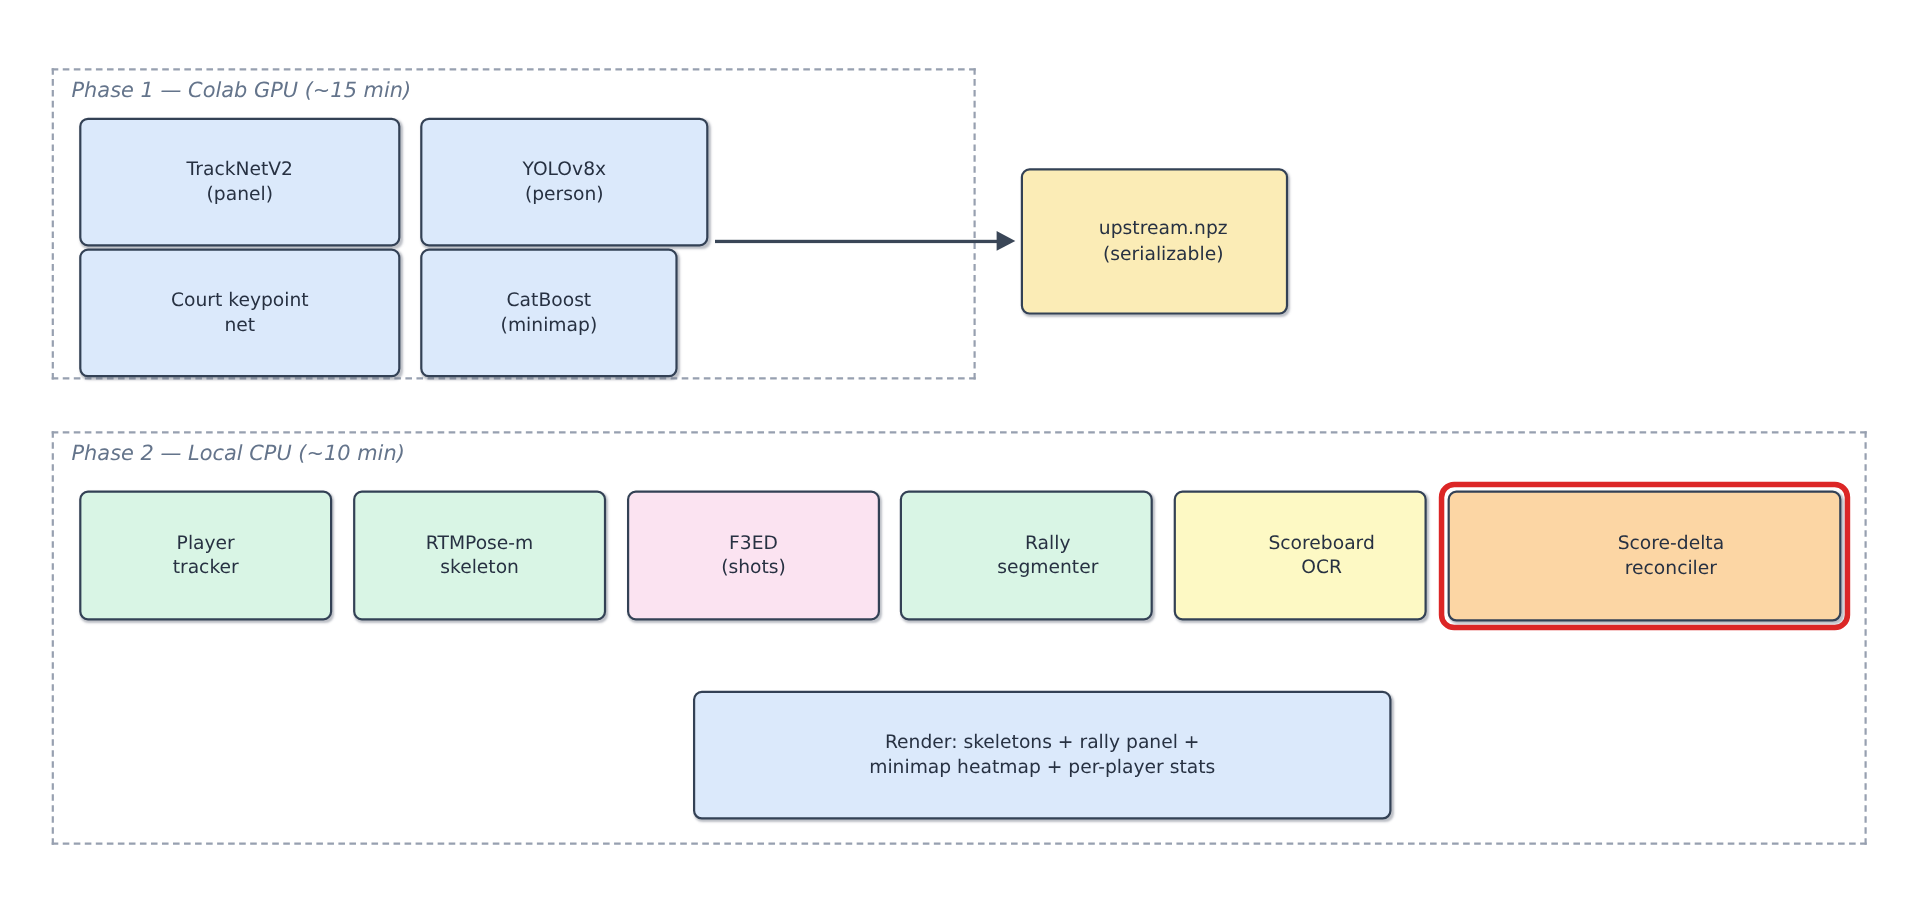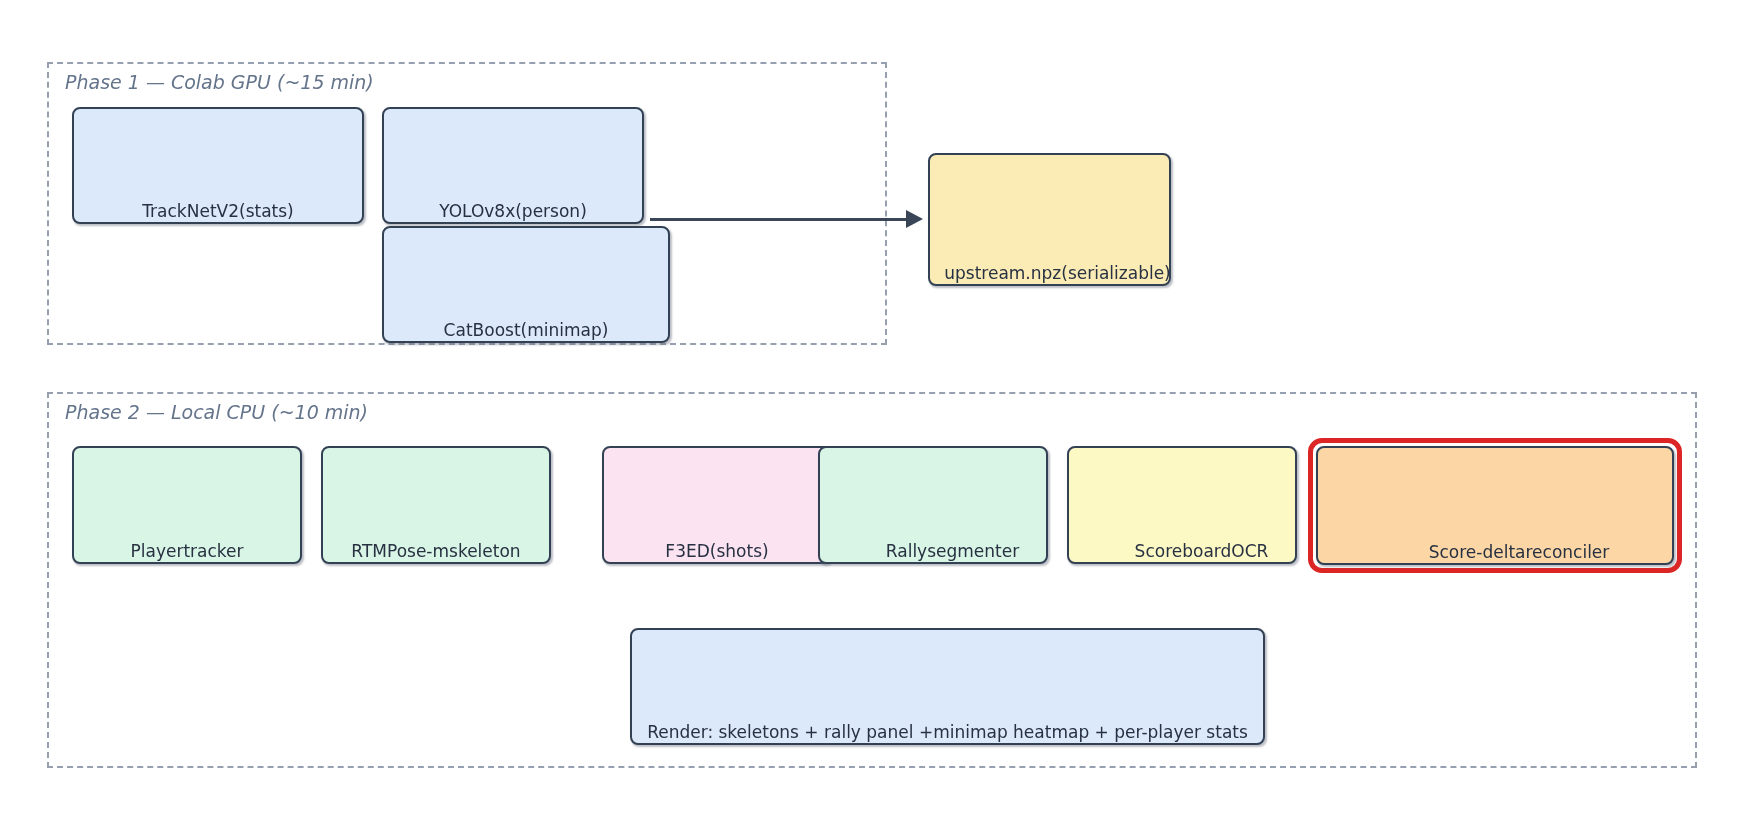--- a/index.html
+++ b/index.html
@@ -31,36 +31,36 @@
     font-size: 19px;
     color: #64748b;
     white-space: nowrap;
   }
   .node {
     position: absolute;
     border: 2px solid #334155;
     border-radius: 8px;
     box-sizing: border-box;
     display: flex;
-    flex-direction: row;
-    align-items: flex-end;
+    flex-direction: column;
+    align-items: center;
     justify-content: center;
     text-align: center;
     font-size: 17px;
     line-height: 1.32;
     color: #273142;
     box-shadow: 1.5px 2px 2px rgba(107,114,128,0.45);
   }
   .node span { display: block; }
 
   
   #node-tracknet  { left: 23px;  top: 43px;  width: 292px; height: 117px; }
   #node-yolo      { left: 333px; top: 43px;  width: 262px; height: 117px; }
   #node-court     { left: 23px;  top: 162px; width: 292px; height: 117px; }
-  #node-catboost  { left: 333px; top: 162px; width: 288px; height: 117px; }
+  #node-catboost  { left: 333px; top: 162px; width: 234px; height: 117px; }
 
   
   .arrow-line {
     position: absolute;
     left: 650px;
     top: 218px;
     width: 257px;
     height: 3px;
     background: #3a4657;
   }
@@ -74,21 +74,21 @@
     border-top: 9.5px solid transparent;
     border-bottom: 9.5px solid transparent;
   }
 
   
   #node-upstream { left: 928px; top: 153px; width: 243px; height: 133px; }
 
   
   #node-player     { left: 23px;   top: 52px; width: 230px; height: 118px; }
   #node-rtmpose    { left: 272px;  top: 52px; width: 230px; height: 118px; }
-  #node-f3ed       { left: 521px;  top: 52px; width: 230px; height: 118px; margin-left: 32px; }
+  #node-f3ed       { left: 521px;  top: 52px; width: 230px; height: 118px; }
   #node-rally      { left: 769px;  top: 52px; width: 230px; height: 118px; padding-left: 39px; }
   #node-scoreboard { left: 1018px; top: 52px; width: 230px; height: 118px; }
 
   .highlight-ring {
     position: absolute;
     left: 1259px;
     top: 44px;
     width: 374px;
     height: 135px;
     box-sizing: border-box;
@@ -109,28 +109,32 @@
 </head>
 <body>
 
 <div class="canvas">
 
   <section class="phase" id="phase1">
     <div class="phase-title">Phase 1 — Colab GPU (~15 min)</div>
 
     <div class="node" id="node-tracknet" style="background-color: rgb(219, 233, 251);">
       <span>TrackNetV2</span>
-      <span>(stats)</span>
+      <span>(panel)</span>
     </div>
 
     <div class="node" id="node-yolo" style="background-color: rgb(219, 233, 251);">
       <span>YOLOv8x</span>
       <span>(person)</span>
     </div>
 
+    <div class="node" id="node-court" style="background-color: rgb(219, 233, 251);">
+      <span>Court keypoint</span>
+      <span>net</span>
+    </div>
 
     <div class="node" id="node-catboost" style="background-color: rgb(219, 233, 251);">
       <span>CatBoost</span>
       <span>(minimap)</span>
     </div>
   </section>
 
   <div class="arrow-line"></div>
   <div class="arrow-head"></div>
 

